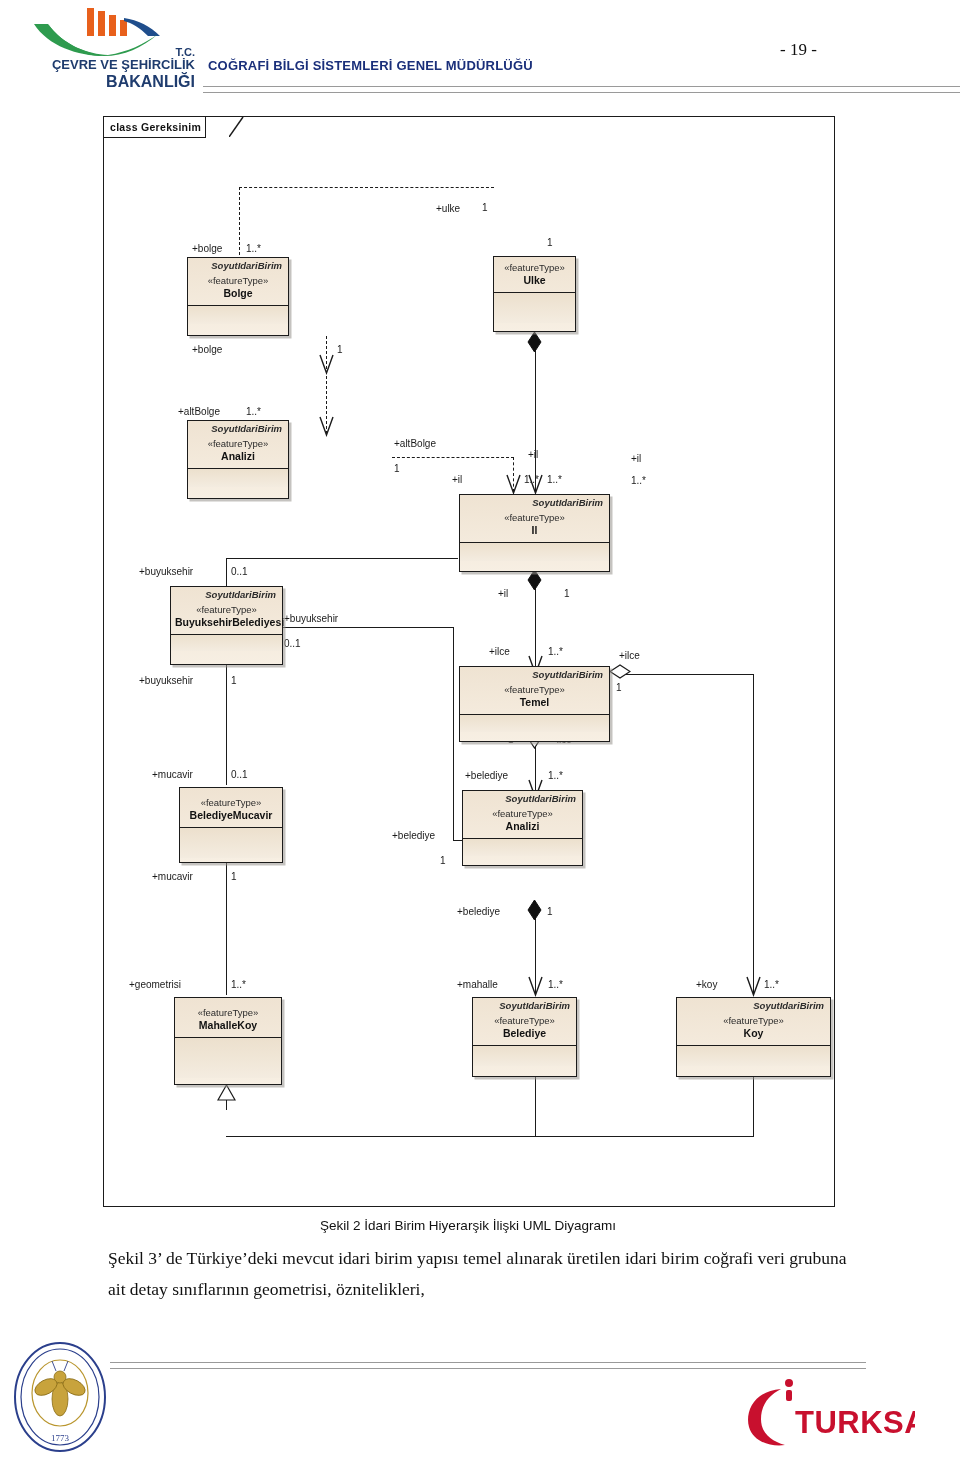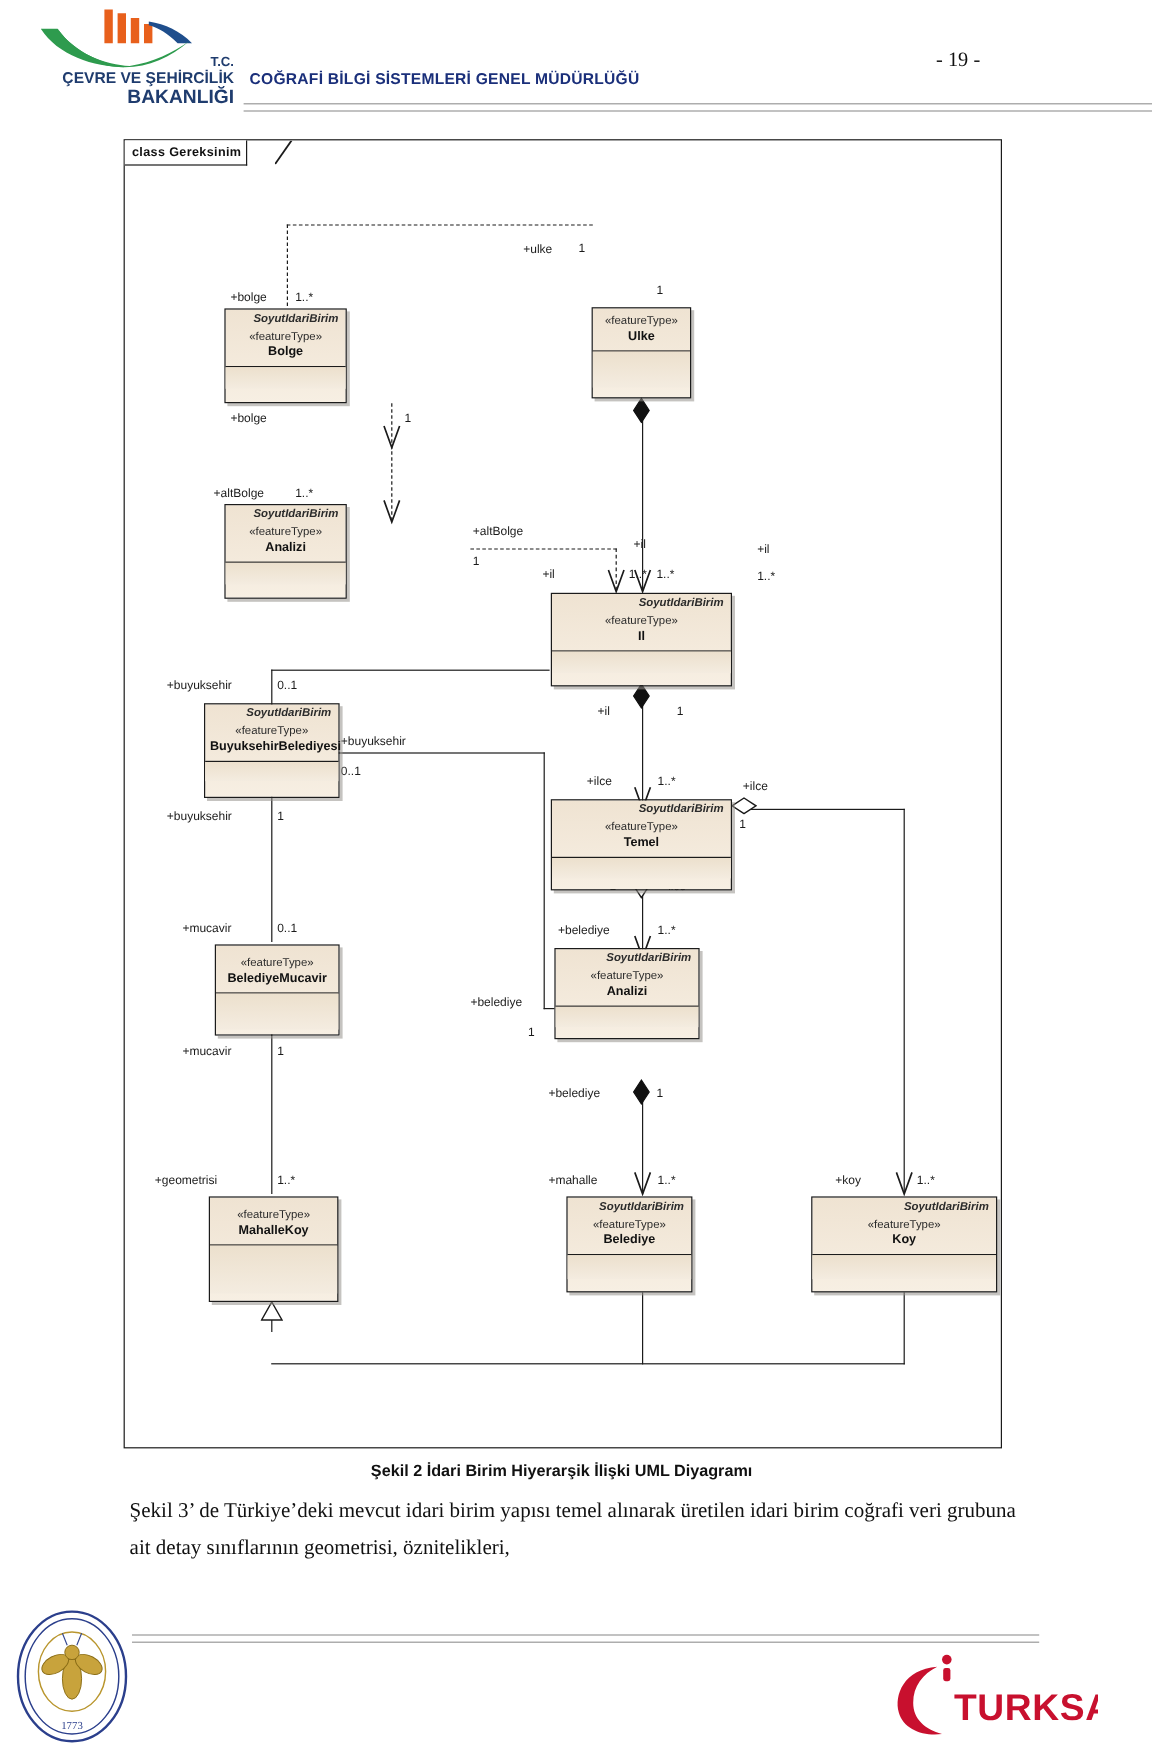--- a/index.html
+++ b/index.html
@@ -56,21 +56,21 @@
   
   .arw{position:absolute;width:0;height:0;}
   .arw svg{display:block;}
   
   .dia-f{position:absolute;}
   .dia-o{position:absolute;}
   .tri{position:absolute;}
 
   
   #caption{position:absolute;left:103px;top:1218px;width:730px;text-align:center;
-    font-family:"Liberation Sans",sans-serif;font-size:13.5px;color:#111;font-weight:bold;}
+    font-family:"Liberation Sans",sans-serif;font-size:13.5px;color:#111;}
   #para{position:absolute;left:108px;top:1243px;width:750px;
     font-family:"Liberation Serif",serif;font-size:17.5px;color:#111;line-height:1.78;}
 
   
   #footer{position:absolute;left:0;top:1335px;width:960px;height:123px;}
   #itu-logo{position:absolute;left:12px;top:6px;width:96px;height:112px;}
   #footer-rule{position:absolute;left:110px;top:27px;width:756px;height:5px;
     border-top:1.4px solid #9a9a9a;border-bottom:1.4px solid #9a9a9a;background:#fff;}
   #footer-lines{position:absolute;left:113px;top:40px;font-family:"Liberation Serif",serif;color:#4a4a4a;}
   #footer-l1{font-size:13px;color:#6b6b6b;}

